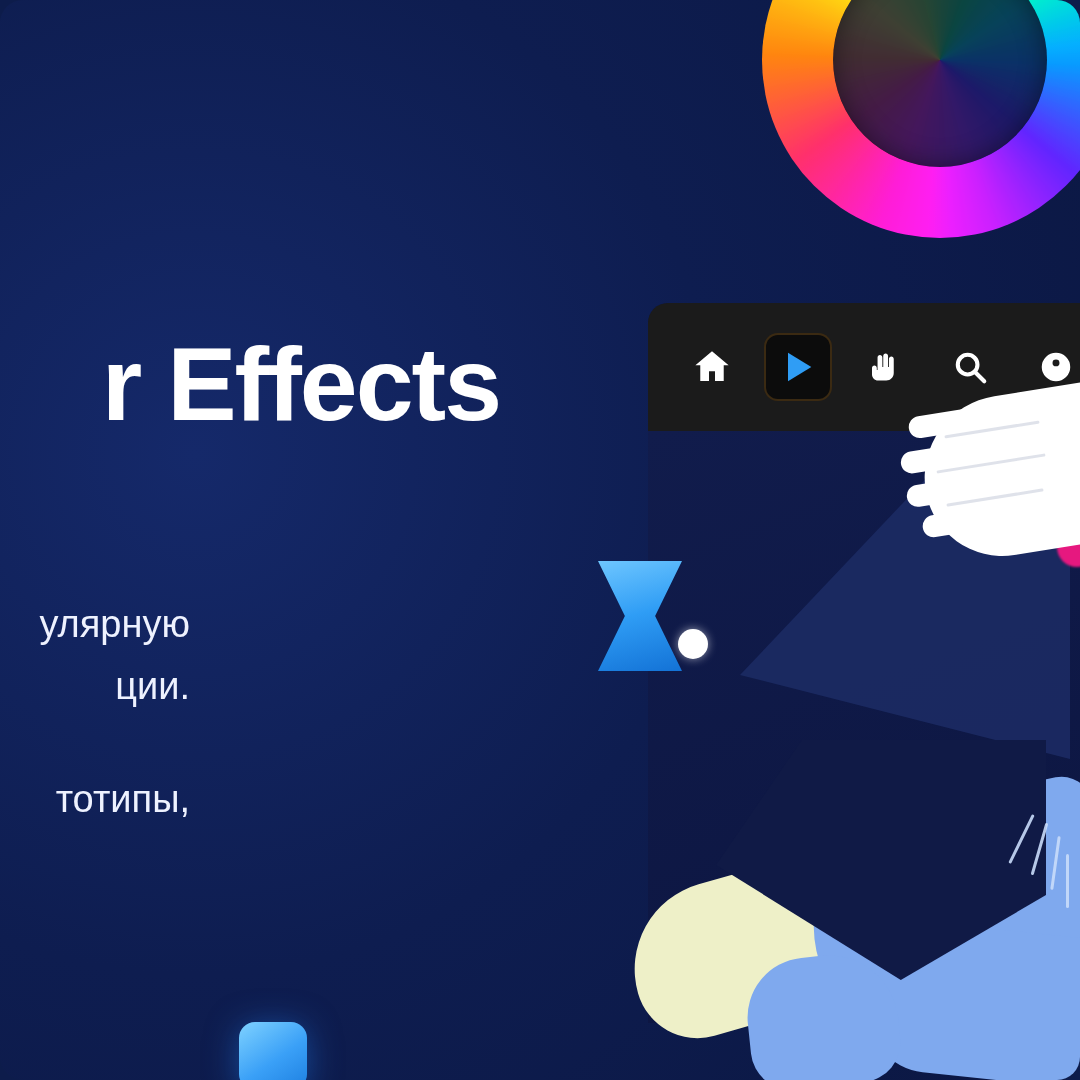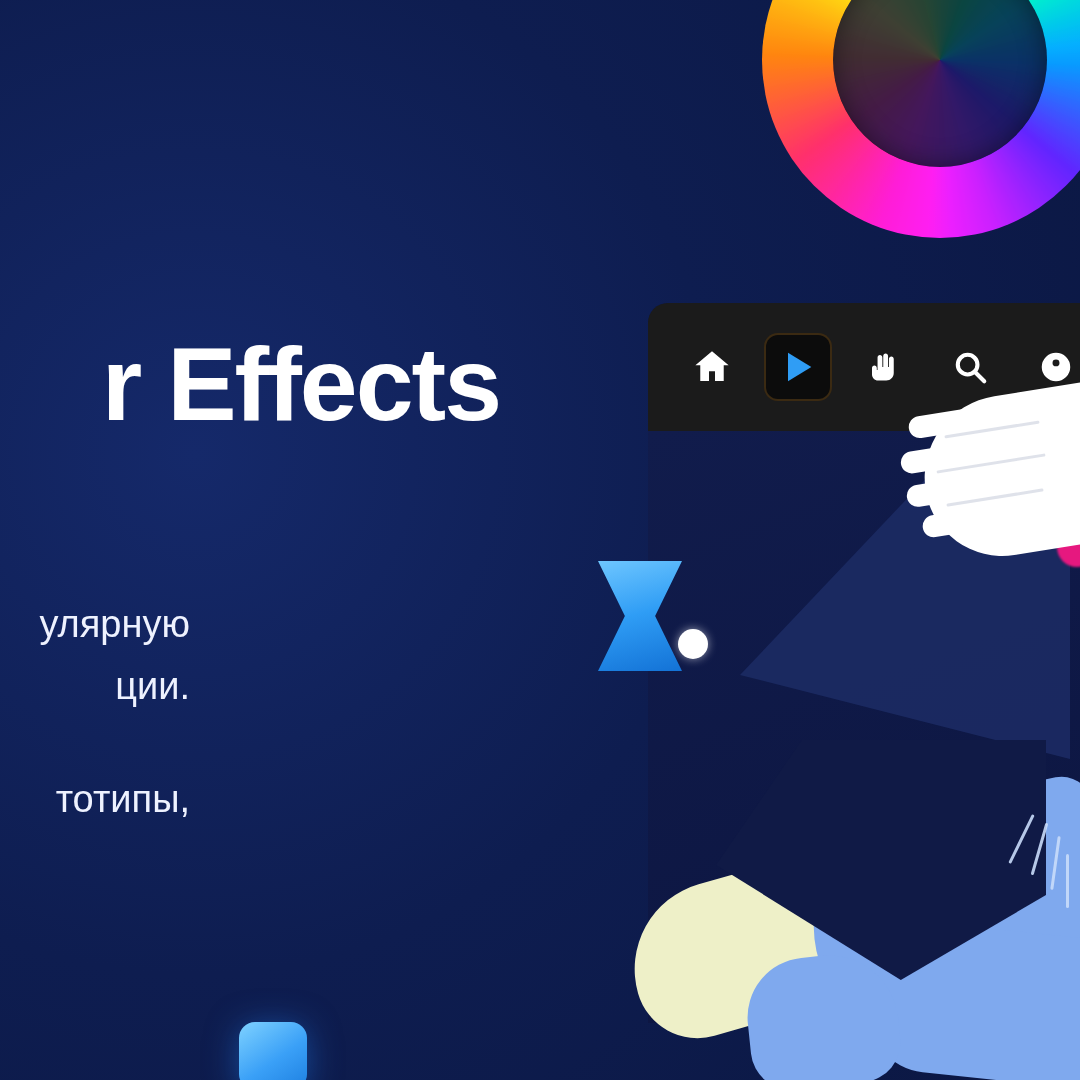--- a/index.html
+++ b/index.html
@@ -9,20 +9,21 @@
     background:#0d1c4b;
     font-family:"Liberation Sans", sans-serif;
   }
 
   .stage {
     position:relative;
     width:1080px; height:1080px;
     background:
       radial-gradient(circle at 18% 42%, #15296a 0%, #0e1d50 48%, #0b1742 100%);
     overflow:hidden;
+    border-radius:23px;
   }
 
   
   .headline {
     position:absolute;
     left:-300px; top:330px;
     width:800px;
     font-size:104px;
     font-weight:bold;
     letter-spacing:-2px;

